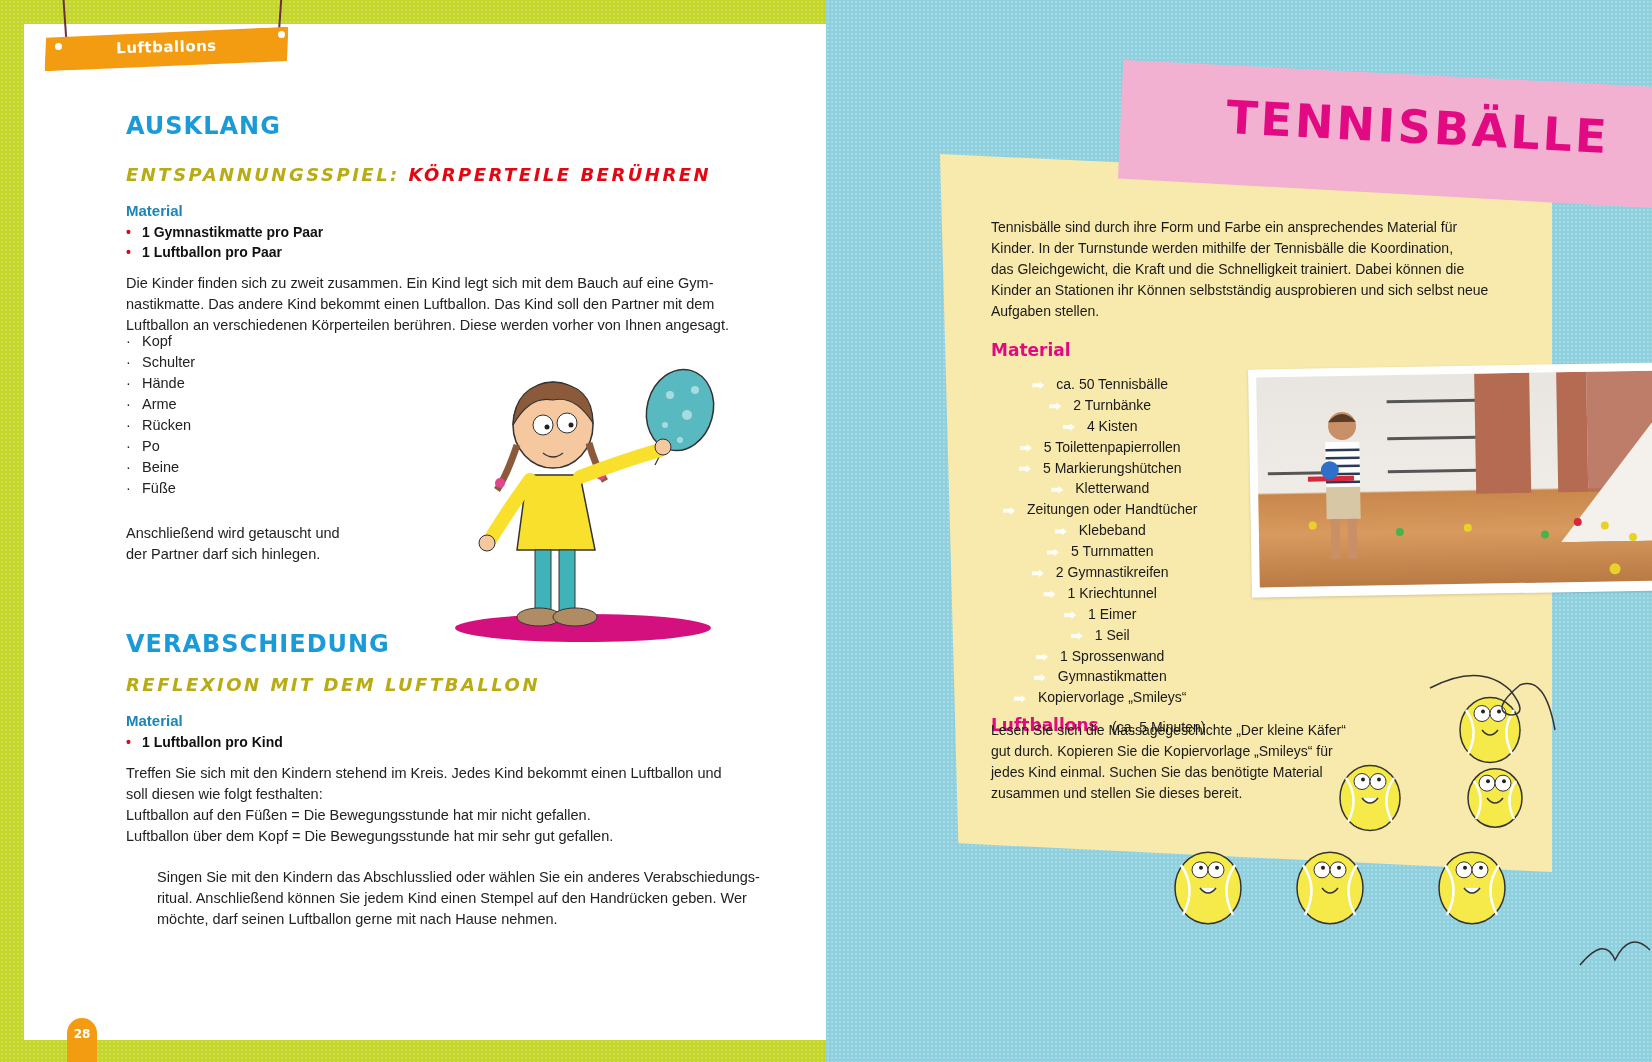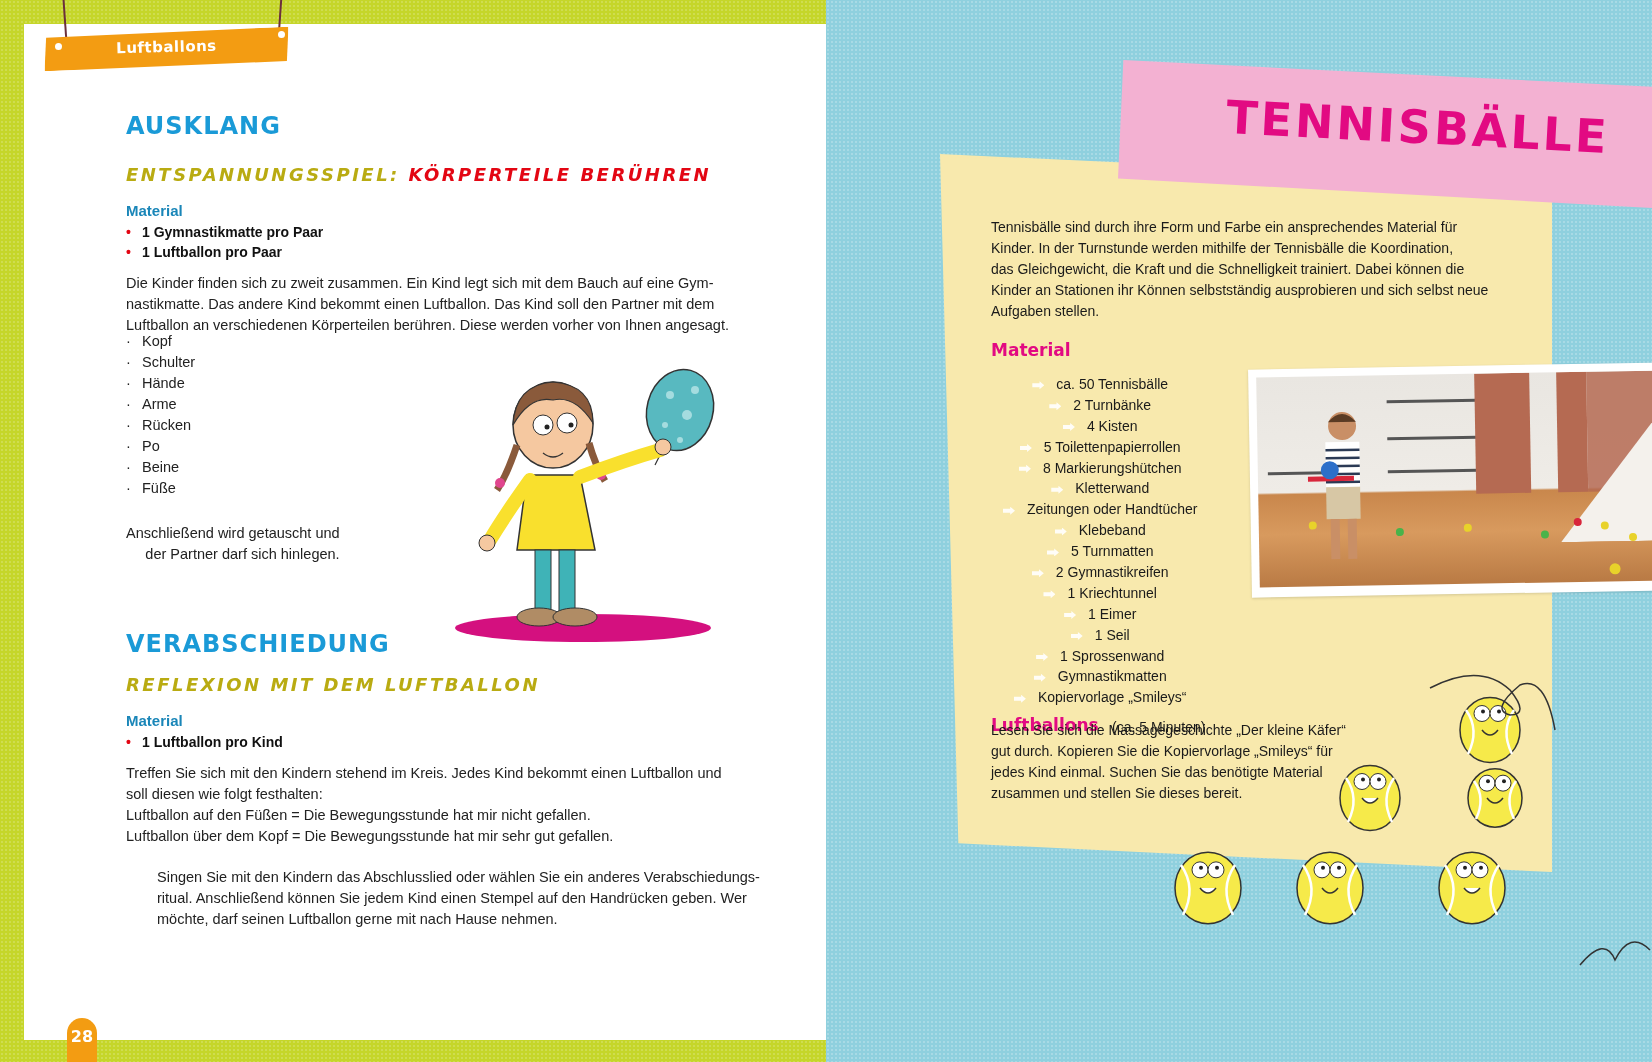--- a/index.html
+++ b/index.html
@@ -22,21 +22,21 @@
   .mat-label { position:absolute; left:126px; font-family:"Liberation Sans", sans-serif; font-weight:bold; font-size:15px; color:#1a86b8; }
   .bold-list { position:absolute; left:126px; margin:0; padding:0; list-style:none; font-family:"Liberation Sans", sans-serif; font-weight:bold; font-size:14px; color:#111; }
   .bold-list li { height:20px; line-height:20px; }
   .bold-list li .bullet { color:#e30613; display:inline-block; width:16px; }
   .para { position:absolute; left:126px; font-family:"Liberation Sans", sans-serif; font-size:14.5px; line-height:21px; color:#222; white-space:pre-line; }
   .dot-list { position:absolute; left:126px; margin:0; padding:0; list-style:none; font-family:"Liberation Sans", sans-serif; font-size:14.5px; color:#222; }
   .dot-list li { height:21px; line-height:21px; }
   .dot-list li .bullet { display:inline-block; width:16px; }
 
   .page-num { position:absolute; left:67px; top:1018px; width:30px; height:44px; background:#f39c12; border-radius:15px 15px 0 0; }
-  .page-num span { position:absolute; top:9px; left:0; right:0; text-align:center; color:#fff; font-weight:bold; font-size:16px; font-family:"DejaVu Sans", sans-serif; }
+  .page-num span { position:absolute; top:9px; left:0; right:0; text-align:center; color:#fff; font-weight:bold; font-size:12px; font-family:"DejaVu Sans", sans-serif; }
 
   
   .right-page { position:absolute; left:826px; top:0; width:826px; height:1062px; background:#8fd0de;
     background-image: radial-gradient(rgba(255,255,255,0.22) 1px, transparent 1.2px); background-size:4px 4px; }
   .yellow-panel { position:absolute; left:940px; top:154px; width:612px; height:718px; background:#f8e9ad;
     clip-path: polygon(0% 0%, 100% 4%, 100% 100%, 3% 96%); }
   .pink-banner { position:absolute; left:1118px; top:60px; width:534px; height:148px; background:#f3b1d2;
     clip-path: polygon(1% 0%, 100% 18%, 100% 100%, 0% 80%); }
   .banner-title { position:absolute; left:1226px; top:100px; font-family:"DejaVu Sans", sans-serif; font-weight:bold; font-size:46px; color:#e20a82; letter-spacing:3px; transform:rotate(3deg); }
 
@@ -89,21 +89,21 @@
 <ul class="dot-list" style="top:331px;">
   <li><span class="bullet">·</span><span>Kopf</span></li>
   <li><span class="bullet">·</span><span>Schulter</span></li>
   <li><span class="bullet">·</span><span>Hände</span></li>
   <li><span class="bullet">·</span><span>Arme</span></li>
   <li><span class="bullet">·</span><span>Rücken</span></li>
   <li><span class="bullet">·</span><span>Po</span></li>
   <li><span class="bullet">·</span><span>Beine</span></li>
   <li><span class="bullet">·</span><span>Füße</span></li>
 </ul>
-<div class="para" style="top:523px;text-align:right;">Anschließend wird getauscht und
+<div class="para" style="top:523px;">Anschließend wird getauscht und
 der Partner darf sich hinlegen.</div>
 
 <svg style="left:455px; top:365px;" width="290" height="280" viewBox="0 0 290 280">
   <ellipse cx="128" cy="263" rx="128" ry="14" fill="#d4107f"></ellipse>
 
   <ellipse cx="225" cy="45" rx="33" ry="41" fill="#58b9c0" stroke="#333" stroke-width="1.5" transform="rotate(15 225 45)"></ellipse>
   <circle cx="215" cy="30" r="4" fill="#a5dcdf"></circle>
     <circle cx="232" cy="50" r="5" fill="#a5dcdf"></circle>
     <circle cx="210" cy="60" r="3" fill="#a5dcdf"></circle>
     <circle cx="240" cy="25" r="4" fill="#a5dcdf"></circle>
@@ -162,21 +162,21 @@
 Kinder. In der Turnstunde werden mithilfe der Tennisbälle die Koordination,
 das Gleichgewicht, die Kraft und die Schnelligkeit trainiert. Dabei können die
 Kinder an Stationen ihr Können selbstständig ausprobieren und sich selbst neue
 Aufgaben stellen.</div>
 <div class="r-mat-label">Material</div>
 <ul class="r-list" id="r-list">
     <li><span class="arrow"></span><span>ca. 50 Tennisbälle</span></li>
     <li><span class="arrow"></span><span>2 Turnbänke</span></li>
     <li><span class="arrow"></span><span>4 Kisten</span></li>
     <li><span class="arrow"></span><span>5 Toilettenpapierrollen</span></li>
-    <li><span class="arrow"></span><span>8 Markierungshütchen</span></li>
+    <li><span class="arrow"></span><span>5 Markierungshütchen</span></li>
     <li><span class="arrow"></span><span>Kletterwand</span></li>
     <li><span class="arrow"></span><span>Zeitungen oder Handtücher</span></li>
     <li><span class="arrow"></span><span>Klebeband</span></li>
     <li><span class="arrow"></span><span>5 Turnmatten</span></li>
     <li><span class="arrow"></span><span>2 Gymnastikreifen</span></li>
     <li><span class="arrow"></span><span>1 Kriechtunnel</span></li>
     <li><span class="arrow"></span><span>1 Eimer</span></li>
     <li><span class="arrow"></span><span>1 Seil</span></li>
     <li><span class="arrow"></span><span>1 Sprossenwand</span></li>
     <li><span class="arrow"></span><span>Gymnastikmatten</span></li>

